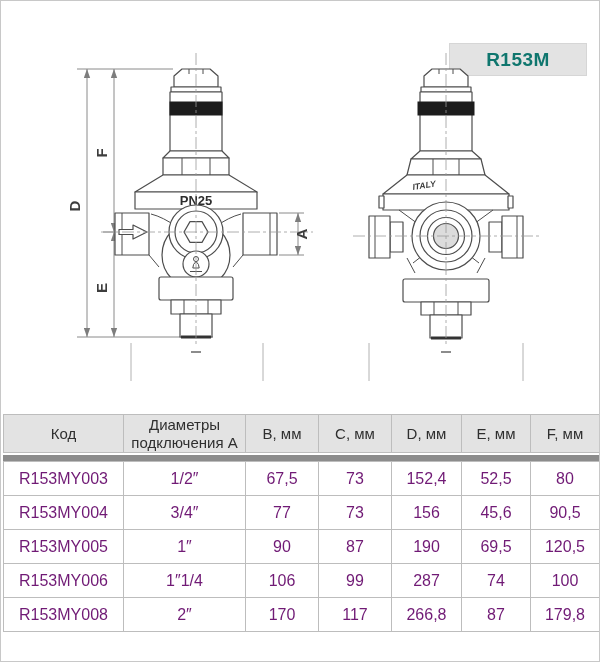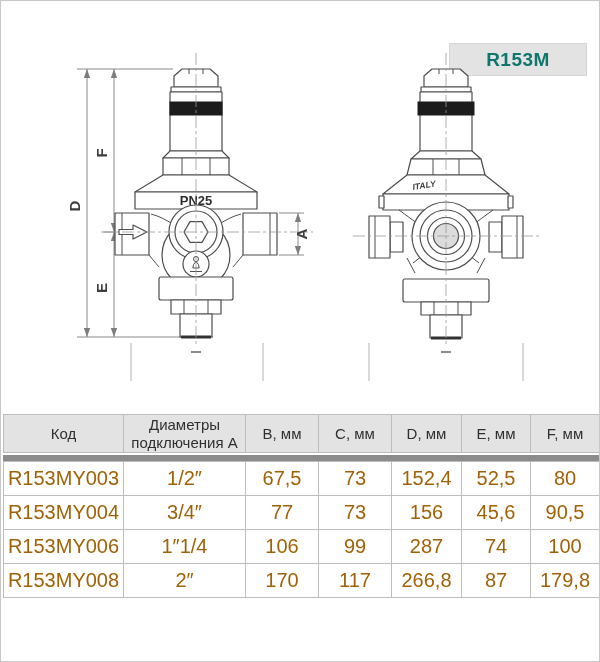--- a/index.html
+++ b/index.html
@@ -28,21 +28,21 @@
   .italy{font-family:"Liberation Sans",sans-serif;font-size:8.5px;font-weight:bold;font-style:italic;fill:#3a3a3a;}
   
   .table-wrap{position:absolute;left:2px;top:413px;width:596px;}
   table{border-collapse:collapse;table-layout:fixed;width:596px;}
   td,th{border:1px solid #bdbdbd;text-align:center;vertical-align:middle;padding:0 2px;overflow:hidden;}
   .hdr th{
     background:#e3e3e3;height:37px;font-size:15px;font-weight:normal;
     color:#2f2f2f;line-height:1.15;
   }
   .sep{height:6px;background:#8c8c8c;margin-top:2px;}
-  .body td{height:33px;font-size:20px;color:#a16207;background:#fff;}
+  .body td{height:33px;font-size:16px;color:#701a75;background:#fff;}
 </style>
 </head>
 <body>
 
 <div class="page">
 
   <div class="badge">
     <span>R153M</span>
   </div>
 
@@ -236,20 +236,29 @@
       <tr>
         <td>R153MY004</td>
         <td>3/4″</td>
         <td>77</td>
         <td>73</td>
         <td>156</td>
         <td>45,6</td>
         <td>90,5</td>
       </tr>
       <tr>
+        <td>R153MY005</td>
+        <td>1″</td>
+        <td>90</td>
+        <td>87</td>
+        <td>190</td>
+        <td>69,5</td>
+        <td>120,5</td>
+      </tr>
+      <tr>
         <td>R153MY006</td>
         <td>1″1/4</td>
         <td>106</td>
         <td>99</td>
         <td>287</td>
         <td>74</td>
         <td>100</td>
       </tr>
       <tr>
         <td>R153MY008</td>

